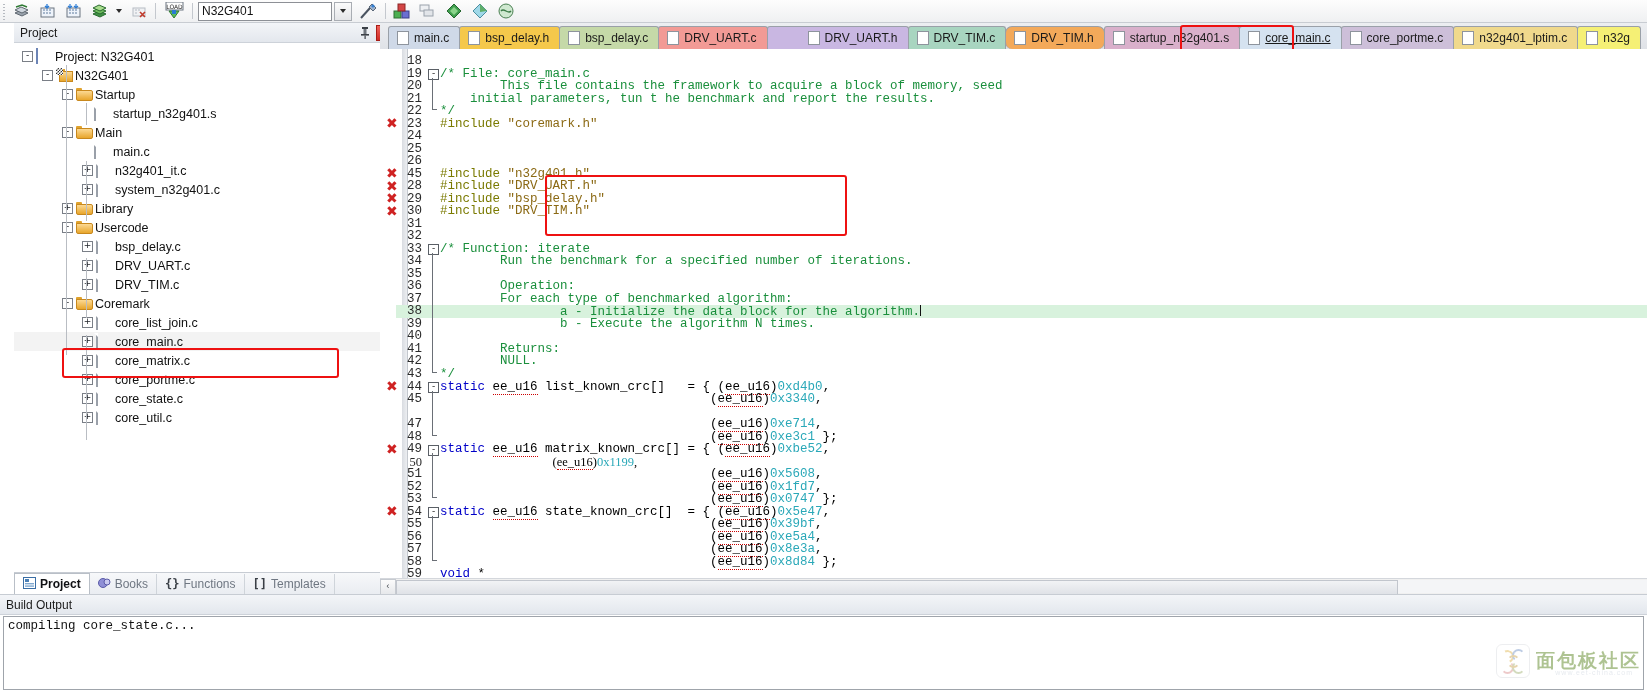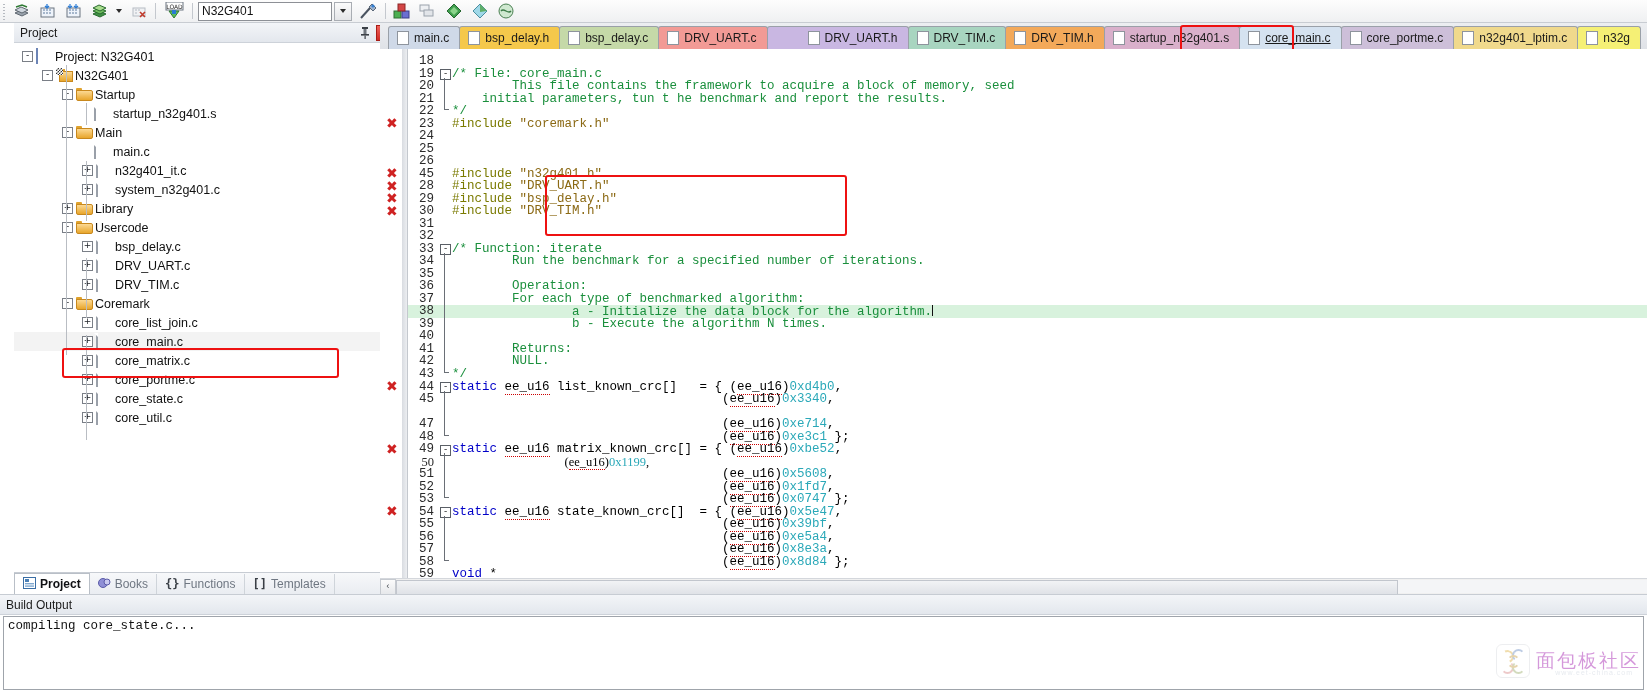--- a/index.html
+++ b/index.html
@@ -104,21 +104,21 @@
   .etab .fico{width:10px;height:12px;background:#fff;border:1px solid #8e949d;flex:none;}
   .etab.active{font-weight:normal;}
   .etab.active .lbl{text-decoration:underline;}
   .edge-mark{width:6px;height:26px;background:#c0392b;position:absolute;left:0;top:0;}
 
   .code-wrap{position:absolute;left:0;top:26px;width:1267px;height:545px;background:#fff;
     overflow:hidden;font-family:"Liberation Mono", monospace;font-size:12.5px;}
   .gutter-err{position:absolute;left:0;top:0;width:22px;height:545px;background:#fff;}
   .gutter-bar{position:absolute;left:22px;top:0;width:5px;height:545px;
     background:linear-gradient(to right,#d9dce1,#eceef1);border-right:1px solid #c4c8ce;}
-  .codearea{position:absolute;left:28px;top:0;right:0;height:403px;}
+  .codearea{position:absolute;left:16px;top:0;right:0;height:403px;}
   .cline{height:12.52px;line-height:12.52px;white-space:pre;position:relative;}
   .lno{position:absolute;left:0;width:26px;text-align:right;color:#2a2a2a;}
   .fold{position:absolute;left:32px;width:9px;height:9px;top:1.5px;border:1px solid #5a5f66;
     background:#fff;font-size:9px;line-height:7px;text-align:center;color:#222;
     font-family:"DejaVu Sans", sans-serif;}
   .foldline{position:absolute;left:36px;width:1px;background:#6a6f76;}
   .foldend{position:absolute;left:36px;width:5px;height:1px;background:#6a6f76;}
   .txt{position:absolute;left:44px;text-align:right;}
   .cmt{color:#1a8f3c;}
   .kw{color:#0000c8;}
@@ -145,21 +145,21 @@
     display:flex;align-items:center;padding-left:6px;font-size:12px;color:#1b1b1b;}
   .build-body{position:absolute;left:3px;top:22px;right:3px;bottom:4px;background:#fff;
     border:1px solid #9fa4ab;font-family:"Liberation Mono", monospace;font-size:12.5px;
     padding:2px 4px;color:#111;overflow:hidden;}
 
   .watermark{position:absolute;right:6px;bottom:16px;display:flex;align-items:center;
     gap:6px;opacity:.45;}
   .wm-logo{width:32px;height:32px;border-radius:6px;border:1px solid #d8dade;background:#fff;
     position:relative;overflow:hidden;}
   .wm-dot{position:absolute;width:9px;height:9px;border-radius:50%;border:2.5px solid;}
-  .wm-text{font-size:19px;color:#a21caf;letter-spacing:2px;font-family:"DejaVu Sans",sans-serif;}
+  .wm-text{font-size:19px;color:#4d7c0f;letter-spacing:2px;font-family:"DejaVu Sans",sans-serif;font-weight:bold;}
   .wm-sub{position:absolute;right:8px;bottom:2px;font-size:7px;color:#c9d1dc;letter-spacing:1px;}
 </style>
 </head>
 <body>
 
 <div class="app">
 
   <div class="toolbar">
     <div class="grip"></div>
 
@@ -453,21 +453,21 @@
           <span class="lbl">DRV_UART.c</span>
         </div>
         <div class="etab" style="background: linear-gradient(rgb(201, 183, 226), rgb(201, 183, 226)); padding-left: 40px;">
           <span class="fico"></span>
           <span class="lbl">DRV_UART.h</span>
         </div>
         <div class="etab" style="background: linear-gradient(rgb(168, 213, 192), rgb(168, 213, 192));">
           <span class="fico"></span>
           <span class="lbl">DRV_TIM.c</span>
         </div>
-        <div class="etab" style="background: linear-gradient(rgb(243, 169, 90), rgb(243, 169, 90));">
+        <div class="etab" style="background: linear-gradient(rgb(243, 169, 90), rgb(243, 169, 90)); border-radius: 7px;">
           <span class="fico"></span>
           <span class="lbl">DRV_TIM.h</span>
         </div>
         <div class="etab" style="background: linear-gradient(rgb(217, 176, 203), rgb(217, 176, 203));">
           <span class="fico"></span>
           <span class="lbl">startup_n32g401.s</span>
         </div>
         <div class="etab active" style="background: linear-gradient(rgb(213, 226, 240), rgb(213, 226, 240));">
           <span class="fico"></span>
           <span class="lbl">core_main.c</span>

